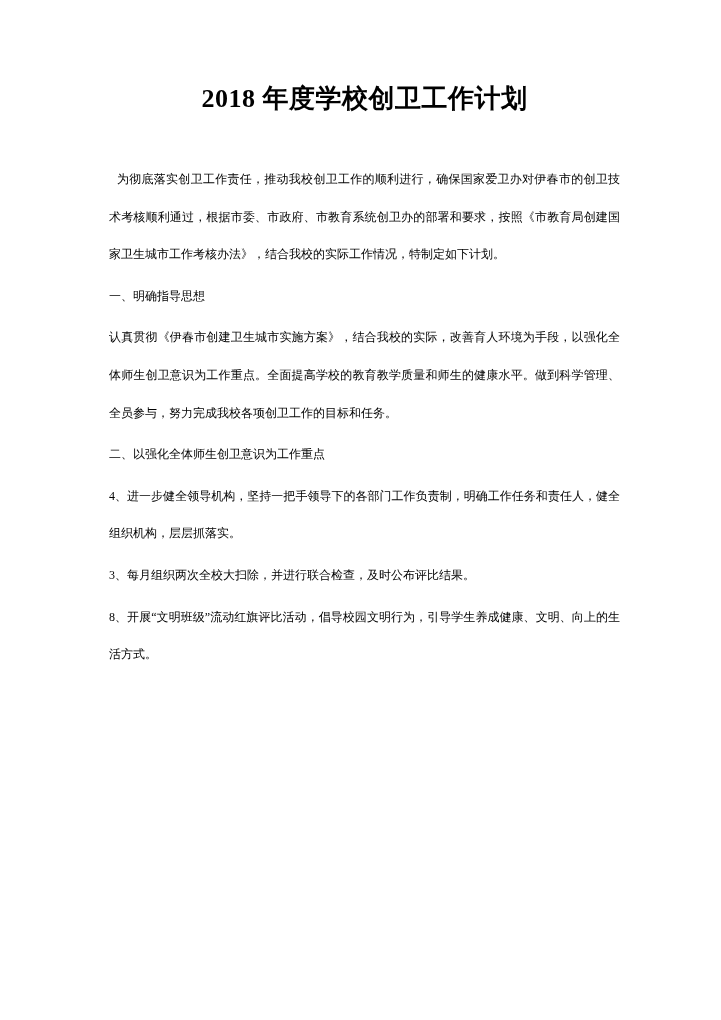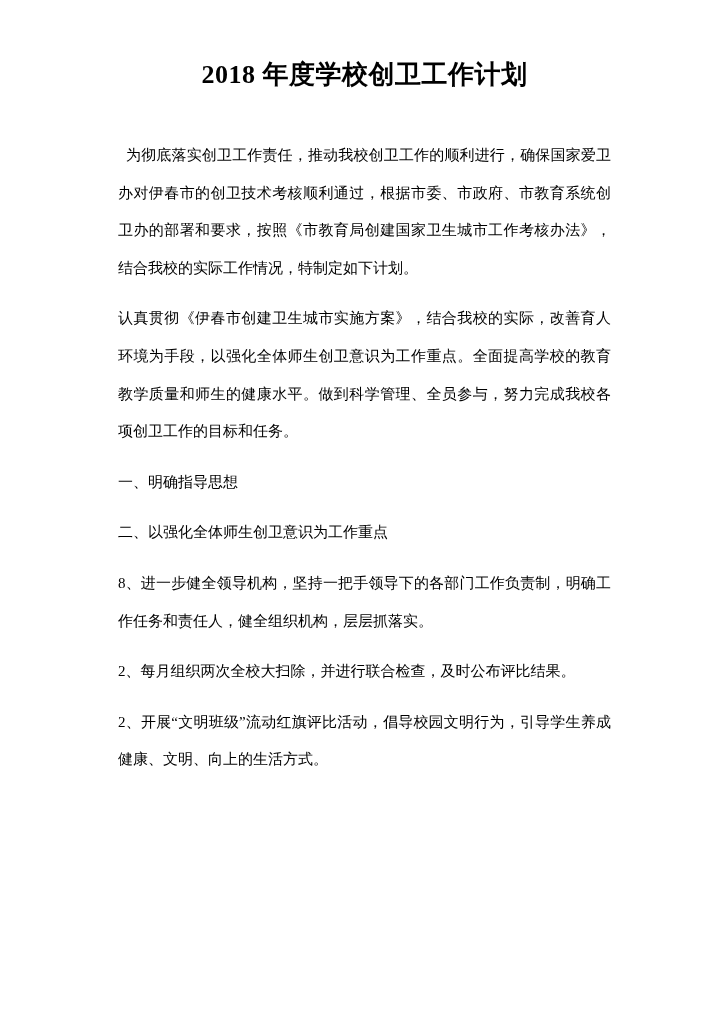--- a/index.html
+++ b/index.html
@@ -8,51 +8,51 @@
     background: #ffffff;
   }
   .page {
     position: relative;
     width: 721px;
     height: 1020px;
     background: #ffffff;
     color: #000000;
     font-family: "Liberation Serif", "DejaVu Serif", serif;
     box-sizing: border-box;
-    padding: 60px 97px 0 105px;
+    padding: 84px 97px 0 105px;
     overflow: hidden;
   }
   .doc-title {
     font-size: 26px;
     line-height: 30px;
     font-weight: 600;
     text-align: center;
     margin: 0 0 47px 0;
     letter-spacing: 0.5px;
     white-space: nowrap;
   }
   .para {
-    font-size: 15px;
+    font-size: 12px;
     line-height: 37.6px;
-    margin: 13px;
+    margin: 4px;
     text-align: justify;
     text-justify: inter-ideograph;
     word-break: break-all;
     font-family: Liberation Serif, serif;
   }
   .first-indent {
     text-indent: 8px;
   }
 </style>
 </head>
 <body>
 
 <div class="page">
   <h1 class="doc-title">2018 年度学校创卫工作计划</h1>
 
   <p class="para first-indent">为彻底落实创卫工作责任，推动我校创卫工作的顺利进行，确保国家爱卫办对伊春市的创卫技术考核顺利通过，根据市委、市政府、市教育系统创卫办的部署和要求，按照《市教育局创建国家卫生城市工作考核办法》，结合我校的实际工作情况，特制定如下计划。</p>
+  <p class="para">一、明确指导思想</p>
   <p class="para">认真贯彻《伊春市创建卫生城市实施方案》，结合我校的实际，改善育人环境为手段，以强化全体师生创卫意识为工作重点。全面提高学校的教育教学质量和师生的健康水平。做到科学管理、全员参与，努力完成我校各项创卫工作的目标和任务。</p>
-  <p class="para">一、明确指导思想</p>
   <p class="para">二、以强化全体师生创卫意识为工作重点</p>
-  <p class="para">8、进一步健全领导机构，坚持一把手领导下的各部门工作负责制，明确工作任务和责任人，健全组织机构，层层抓落实。</p>
-  <p class="para">2、每月组织两次全校大扫除，并进行联合检查，及时公布评比结果。</p>
-  <p class="para">2、开展“文明班级”流动红旗评比活动，倡导校园文明行为，引导学生养成健康、文明、向上的生活方式。</p>
+  <p class="para">4、进一步健全领导机构，坚持一把手领导下的各部门工作负责制，明确工作任务和责任人，健全组织机构，层层抓落实。</p>
+  <p class="para">3、每月组织两次全校大扫除，并进行联合检查，及时公布评比结果。</p>
+  <p class="para">8、开展“文明班级”流动红旗评比活动，倡导校园文明行为，引导学生养成健康、文明、向上的生活方式。</p>
 </div>
 
 </body></html>

